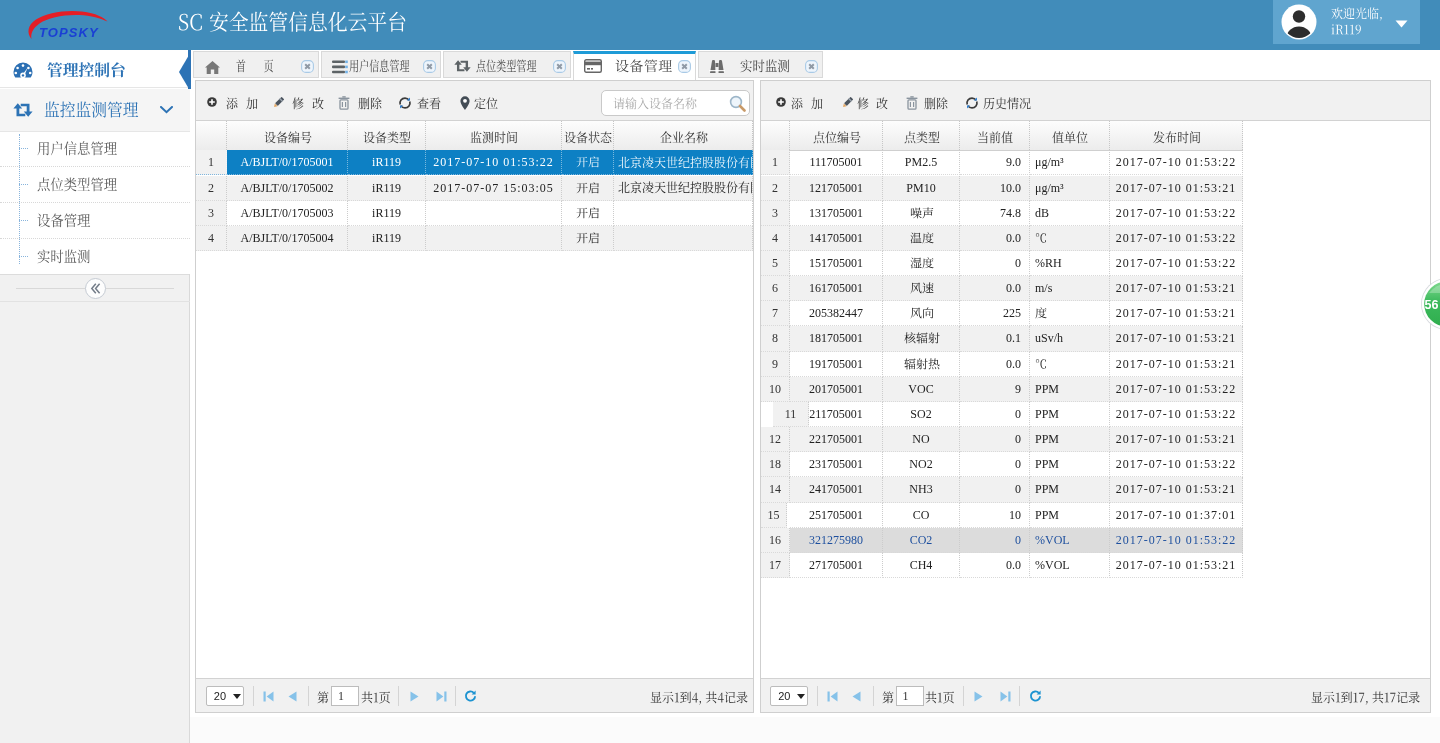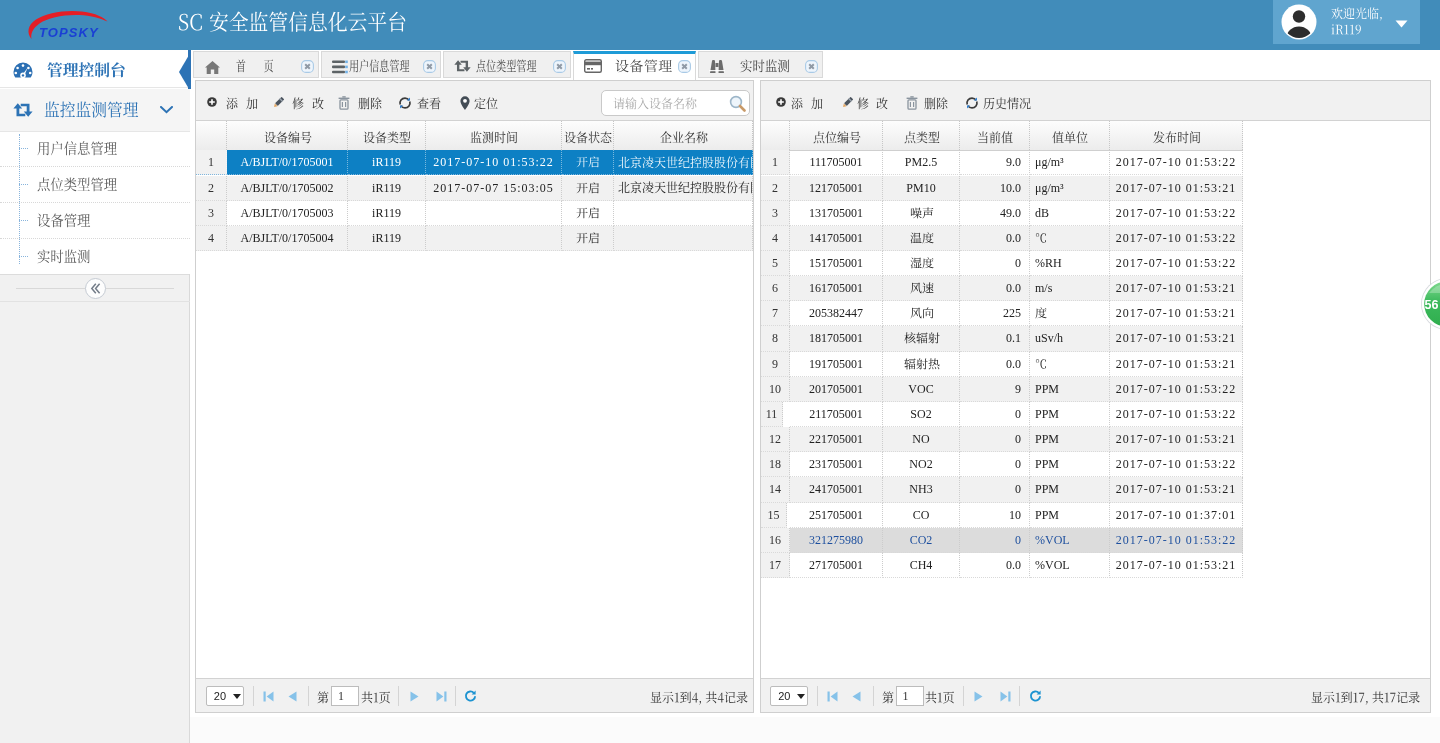--- a/index.html
+++ b/index.html
@@ -767,21 +767,21 @@
     <div class="cell" style="left:29px;width:93px">121705001</div>
     <div class="cell" style="left:122px;width:77px">PM10</div>
     <div class="cell" style="left:199px;width:70px;text-align:right;padding-right:8px">10.0</div>
     <div class="cell" style="left:269px;width:80px;text-align:left;padding-left:5px">μg/m³</div>
     <div class="cell" style="left:349px;width:133px"><span class="dt">2017-07-10 01:53:21</span></div>
   </div>
 <div class="row " style="left:761px;top:200.6px;width:482px">
     <div class="cell rn" style="left:0px;width:29px">3</div>
     <div class="cell" style="left:29px;width:93px">131705001</div>
     <div class="cell" style="left:122px;width:77px"></div>
-    <div class="cell" style="left:199px;width:70px;text-align:right;padding-right:8px">49.0</div>
+    <div class="cell" style="left:199px;width:70px;text-align:right;padding-right:8px">74.8</div>
     <div class="cell" style="left:269px;width:80px;text-align:left;padding-left:5px">dB</div>
     <div class="cell" style="left:349px;width:133px"><span class="dt">2017-07-10 01:53:22</span></div>
   </div>
 <div class="ab " style="left:909.5px;top:206.6px">
     <svg class="tx" width="24.0" height="14" viewBox="0 0 24.0 14" fill="#222">
       <g transform="translate(0,10.44) scale(0.01200,-0.01200)">
         <use href="#g82" x="0"></use>
         <use href="#g83" x="1000"></use>
       </g>
     </svg>
@@ -907,21 +907,21 @@
   </div>
 <div class="row stripe" style="left:761px;top:376.7px;width:482px">
     <div class="cell rn" style="left:0px;width:29px">10</div>
     <div class="cell" style="left:29px;width:93px">201705001</div>
     <div class="cell" style="left:122px;width:77px">VOC</div>
     <div class="cell" style="left:199px;width:70px;text-align:right;padding-right:8px">9</div>
     <div class="cell" style="left:269px;width:80px;text-align:left;padding-left:5px">PPM</div>
     <div class="cell" style="left:349px;width:133px"><span class="dt">2017-07-10 01:53:22</span></div>
   </div>
 <div class="row " style="left:761px;top:401.9px;width:482px">
-    <div class="cell rn" style="left:0px;width:22px">11</div>
+    <div class="cell rn" style="left:12px;width:36px">11</div>
     <div class="cell" style="left:29px;width:93px">211705001</div>
     <div class="cell" style="left:122px;width:77px">SO2</div>
     <div class="cell" style="left:199px;width:70px;text-align:right;padding-right:8px">0</div>
     <div class="cell" style="left:269px;width:80px;text-align:left;padding-left:5px">PPM</div>
     <div class="cell" style="left:349px;width:133px"><span class="dt">2017-07-10 01:53:22</span></div>
   </div>
 <div class="row stripe" style="left:761px;top:427.1px;width:482px">
     <div class="cell rn" style="left:0px;width:29px">12</div>
     <div class="cell" style="left:29px;width:93px">221705001</div>
     <div class="cell" style="left:122px;width:77px">NO</div>

